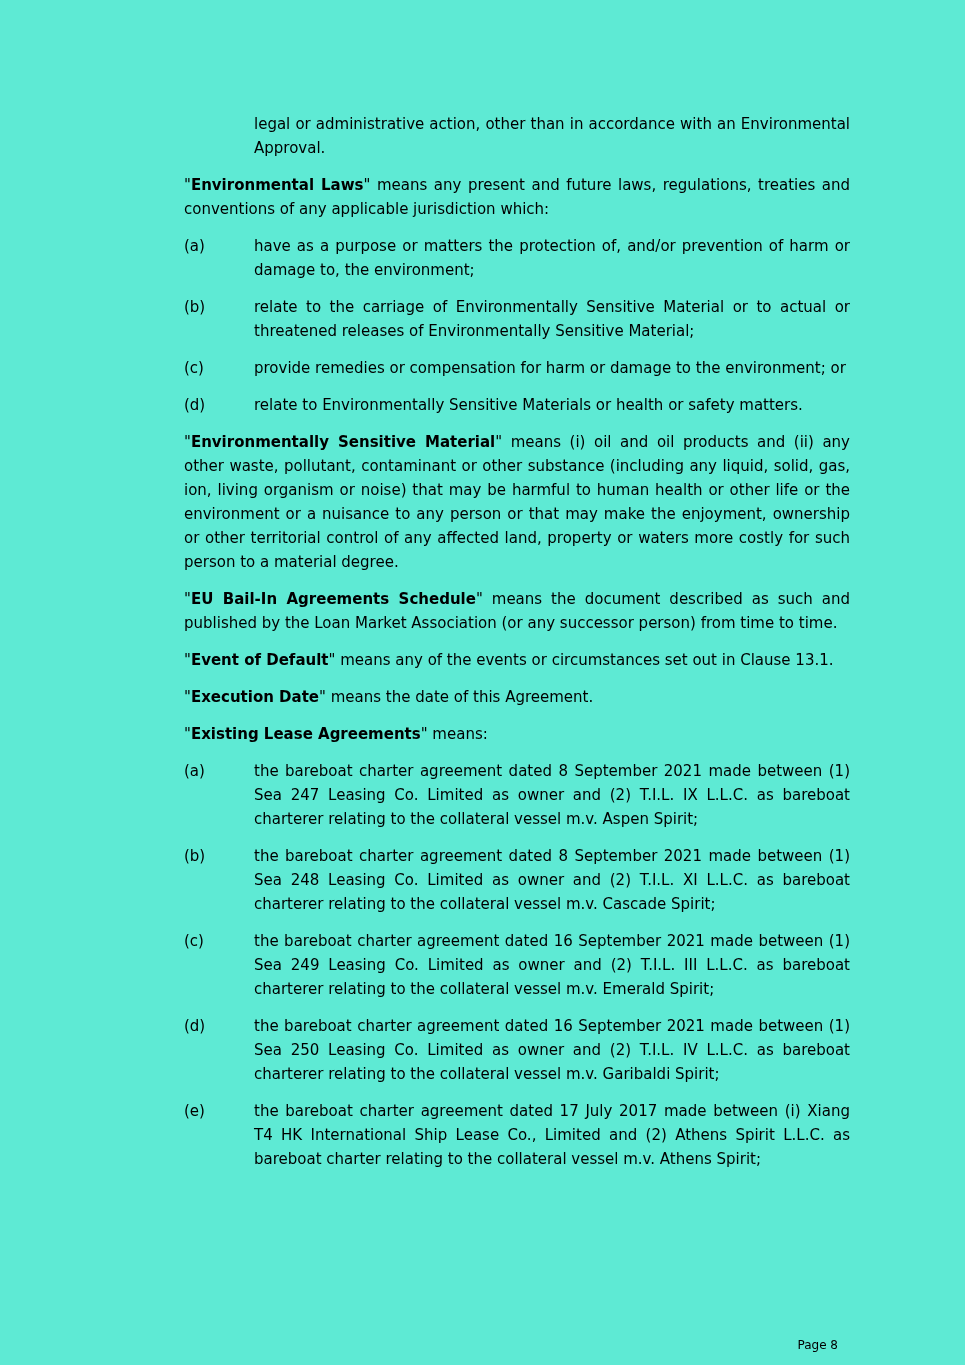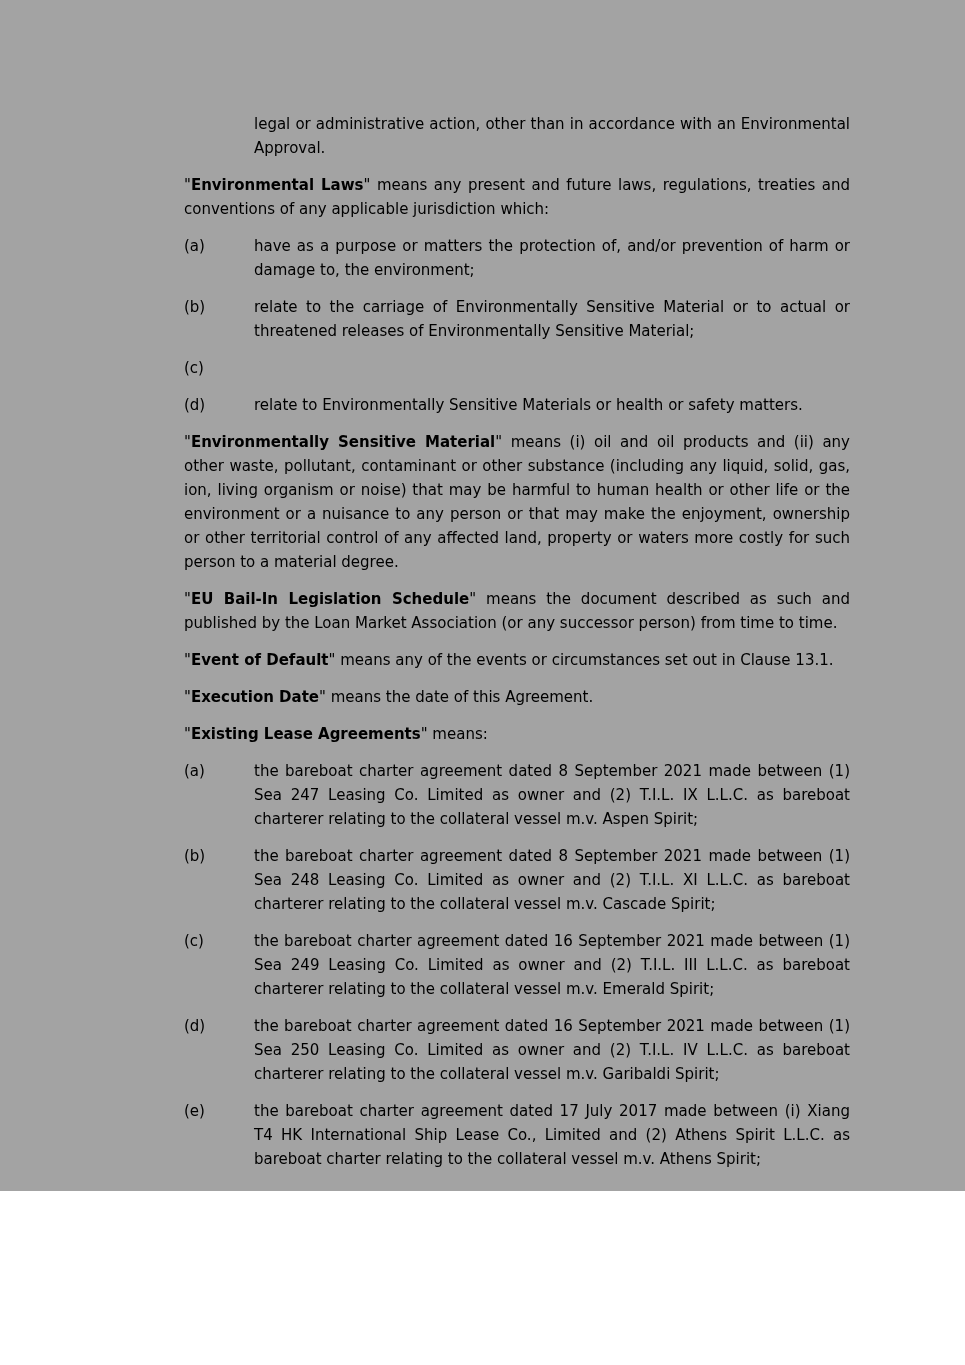--- a/index.html
+++ b/index.html
@@ -4,22 +4,22 @@
 <style>
   * { margin: 0; padding: 0; box-sizing: border-box; }
   html, body {
     width: 965px; height: 1365px;
     background: #ffffff;
     font-family: "DejaVu Sans", "Liberation Sans", sans-serif;
     color: #000000;
   }
   .page {
     position: relative;
-    width: 965px; height: 1191px;
-    background: #a3a3a3;
+    width: 965px; height: 1365px;
+    background: #5eead4;
     overflow: hidden;
   }
   .content {
     position: absolute;
     left: 184px; top: 112px;
     width: 666px;
     font-size: 15px;
     line-height: 24px;
     text-align: justify;
   }
@@ -51,29 +51,30 @@
     <div class="item">
       <span class="label">(a)</span>
       <span class="text">have as a purpose or matters the protection of, and/or prevention of harm or damage to, the environment;</span>
     </div>
     <div class="item">
       <span class="label">(b)</span>
       <span class="text">relate to the carriage of Environmentally Sensitive Material or to actual or threatened releases of Environmentally Sensitive Material;</span>
     </div>
     <div class="item">
       <span class="label">(c)</span>
+      <span class="text">provide remedies or compensation for harm or damage to the environment; or</span>
     </div>
     <div class="item">
       <span class="label">(d)</span>
       <span class="text">relate to Environmentally Sensitive Materials or health or safety matters.</span>
     </div>
 
     <p class="para"><span>"</span><span class="term">Environmentally Sensitive Material</span><span>" means (i) oil and oil products and (ii) any other waste, pollutant, contaminant or other substance (including any liquid, solid, gas, ion, living organism or noise) that may be harmful to human health or other life or the environment or a nuisance to any person or that may make the enjoyment, ownership or other territorial control of any affected land, property or waters more costly for such person to a material degree.</span></p>
 
-    <p class="para"><span>"</span><span class="term">EU Bail-In Legislation Schedule</span><span>" means the document described as such and published by the Loan Market Association (or any successor person) from time to time.</span></p>
+    <p class="para"><span>"</span><span class="term">EU Bail-In Agreements Schedule</span><span>" means the document described as such and published by the Loan Market Association (or any successor person) from time to time.</span></p>
 
     <p class="para"><span>"</span><span class="term">Event of Default</span><span>" means any of the events or circumstances set out in Clause 13.1.</span></p>
 
     <p class="para"><span>"</span><span class="term">Execution Date</span><span>" means the date of this Agreement.</span></p>
 
     <p class="para"><span>"</span><span class="term">Existing Lease Agreements</span><span>" means:</span></p>
 
     <div class="item">
       <span class="label">(a)</span>
       <span class="text">the bareboat charter agreement dated 8 September 2021 made between (1) Sea 247 Leasing Co. Limited as owner and (2) T.I.L. IX L.L.C. as bareboat charterer relating to the collateral vessel m.v. Aspen Spirit;</span>

